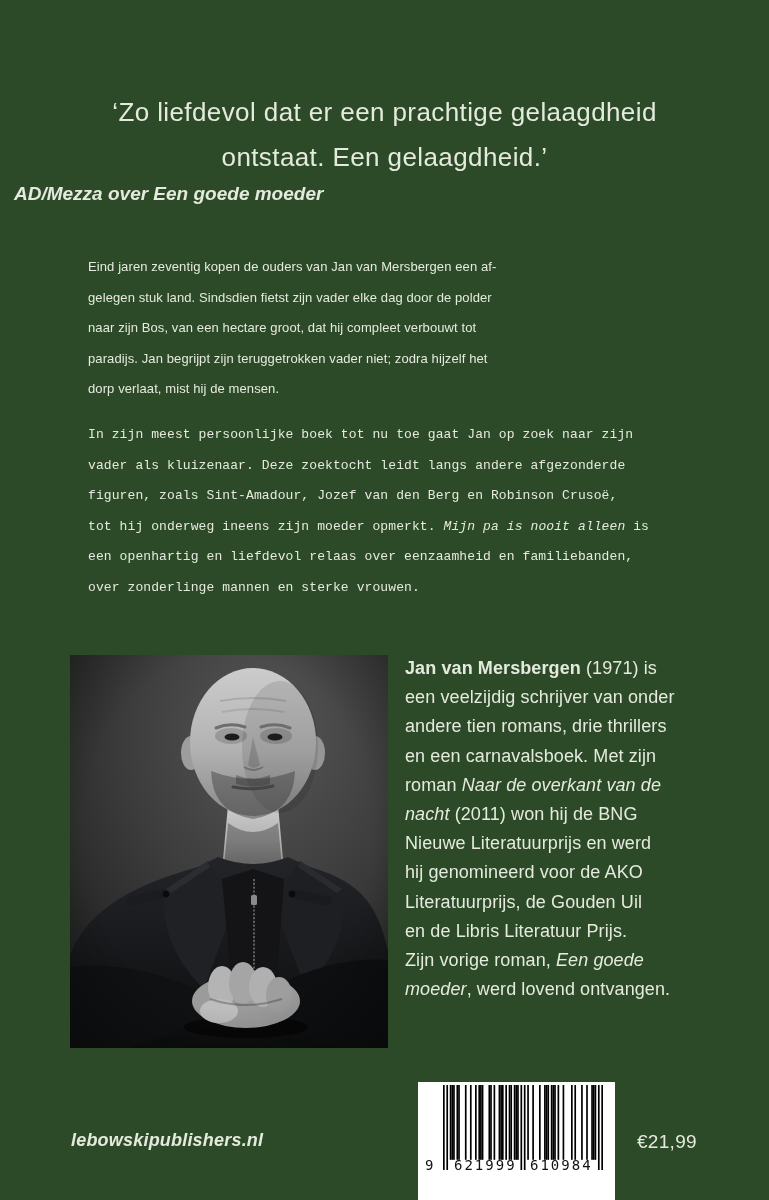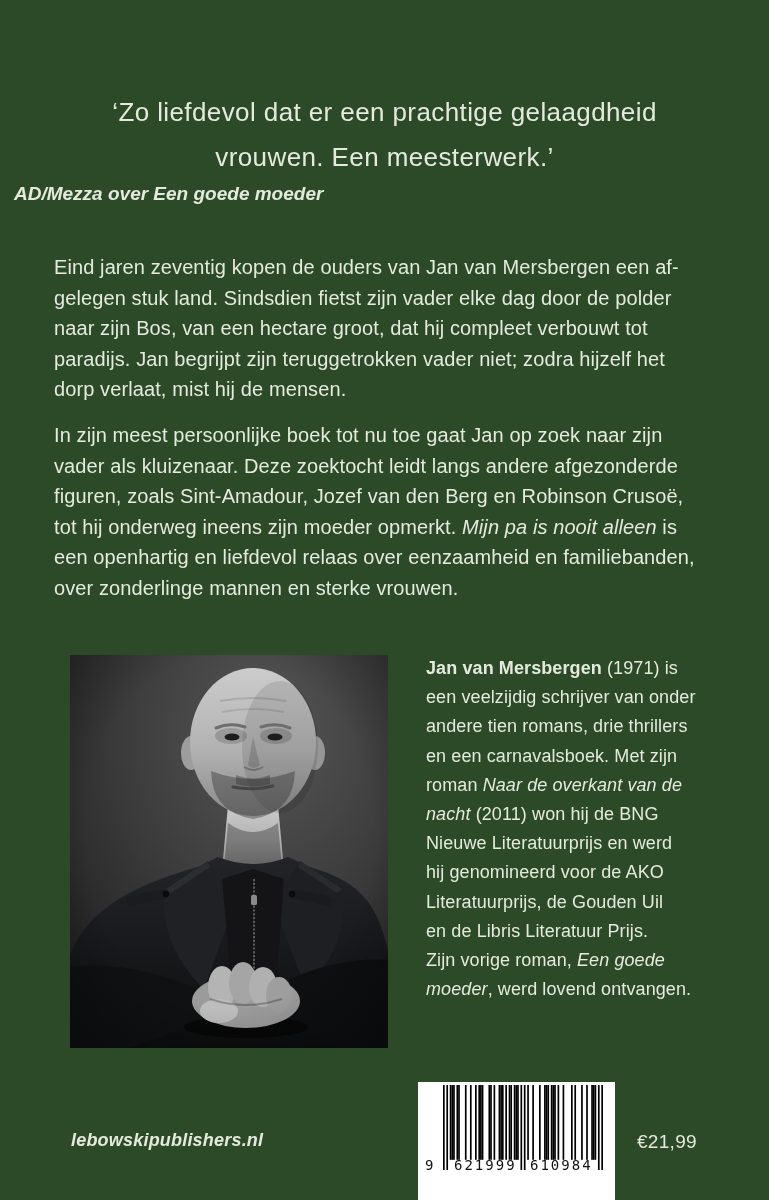--- a/index.html
+++ b/index.html
@@ -12,29 +12,29 @@
   .rb{font-weight:700;}
   .quote{
     position:absolute;top:90px;left:0;width:769px;text-align:center;
     font-size:26px;line-height:45px;letter-spacing:.4px;
   }
   .attribution{
     position:absolute;top:181px;left:0;width:769px;text-align:left;
     font-size:19px;line-height:26px;margin-left:14px;
   }
   .para{
-    position:absolute;left:54px;width:670px;
-    font-size:20px;line-height:30.5px;letter-spacing:.1px;
+    position:absolute;left:88px;width:670px;
+    font-size:13px;line-height:30.5px;letter-spacing:.1px;
   }
   .p1{top:252px;}
-  .p2{top:420px;}
+  .p2{top:420px;font-family:Liberation Mono, monospace;}
   .photo{position:absolute;left:70px;top:655px;width:318px;height:393px;}
   .photo svg{display:block;}
   .bio{
-    position:absolute;left:426px;top:654px;width:300px;
+    position:absolute;left:405px;top:654px;width:300px;
     font-size:18px;line-height:29.2px;letter-spacing:.1px;
   }
   .publisher{
     position:absolute;left:71px;top:1130px;
     font-size:18px;font-weight:700;letter-spacing:.2px;font-style:italic;
   }
   .price{position:absolute;left:637px;top:1131px;font-size:19px;letter-spacing:.3px;}
   .barcode-box{
     position:absolute;left:418px;top:1082px;width:197px;height:118px;
     background:#ffffff;
@@ -46,21 +46,21 @@
   }
   .d9{left:7px;}
   .dg1{left:36px;letter-spacing:2px;}
   .dg2{left:112px;letter-spacing:2px;}
 </style>
 </head>
 <body style="background: rgb(45, 74, 40);">
 
 <div class="cover" style="background: rgb(45, 74, 40); color: rgb(228, 234, 221);">
 
-  <div class="quote"><span>‘Zo liefdevol dat er een prachtige gelaagdheid</span><br><span>vrouwen. Een meesterwerk.’</span></div>
+  <div class="quote"><span>‘Zo liefdevol dat er een prachtige gelaagdheid</span><br><span>ontstaat. Een gelaagdheid.’</span></div>
   <div class="attribution"><span class="ri rb">AD/Mezza over Een goede moeder</span></div>
 
   <div class="para p1"><span>Eind jaren zeventig kopen de ouders van Jan van Mersbergen een af-</span><br><span>gelegen stuk land. Sindsdien fietst zijn vader elke dag door de polder</span><br><span>naar zijn Bos, van een hectare groot, dat hij compleet verbouwt tot</span><br><span>paradijs. Jan begrijpt zijn teruggetrokken vader niet; zodra hijzelf het</span><br><span>dorp verlaat, mist hij de mensen.</span></div>
   <div class="para p2"><span>In zijn meest persoonlijke boek tot nu toe gaat Jan op zoek naar zijn</span><br><span>vader als kluizenaar. Deze zoektocht leidt langs andere afgezonderde</span><br><span>figuren, zoals Sint-Amadour, Jozef van den Berg en Robinson Crusoë,</span><br><span>tot hij onderweg ineens zijn moeder opmerkt. </span><span class="ri">Mijn pa is nooit alleen</span><span> is</span><br><span>een openhartig en liefdevol relaas over eenzaamheid en familiebanden,</span><br><span>over zonderlinge mannen en sterke vrouwen.</span></div>
 
   <div class="photo">
     <svg viewBox="0 0 318 393" width="318" height="393" aria-hidden="true">
       <defs>
         <radialGradient id="pbg" cx="62%" cy="20%" r="90%">
           <stop offset="0%" stop-color="#565656"></stop>

